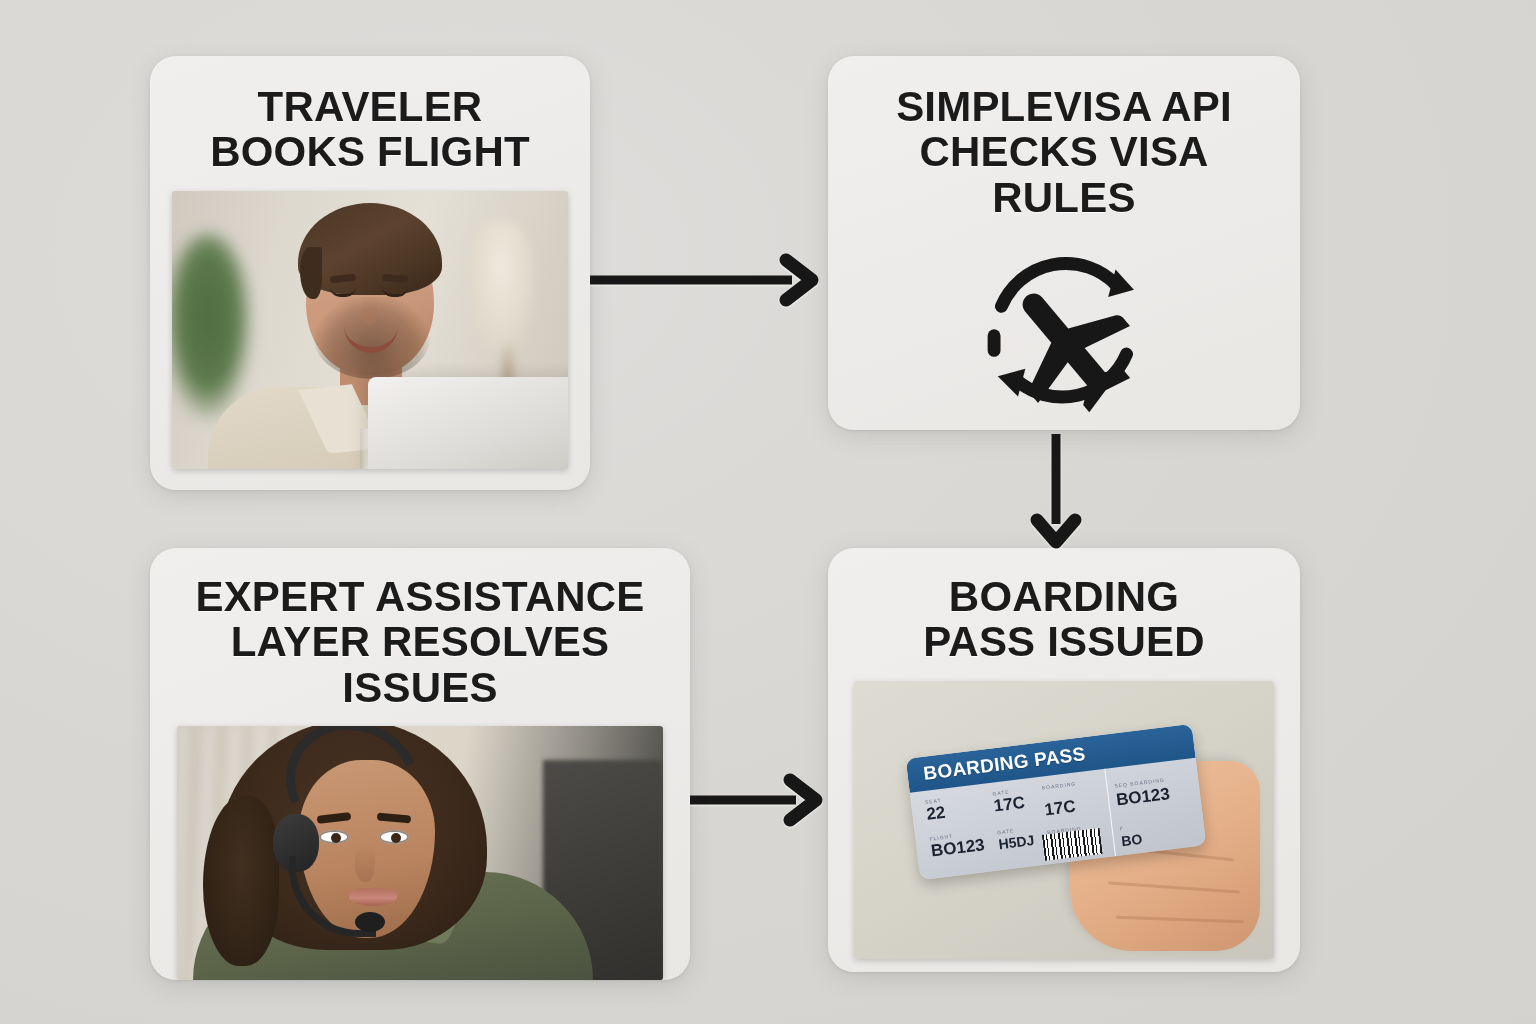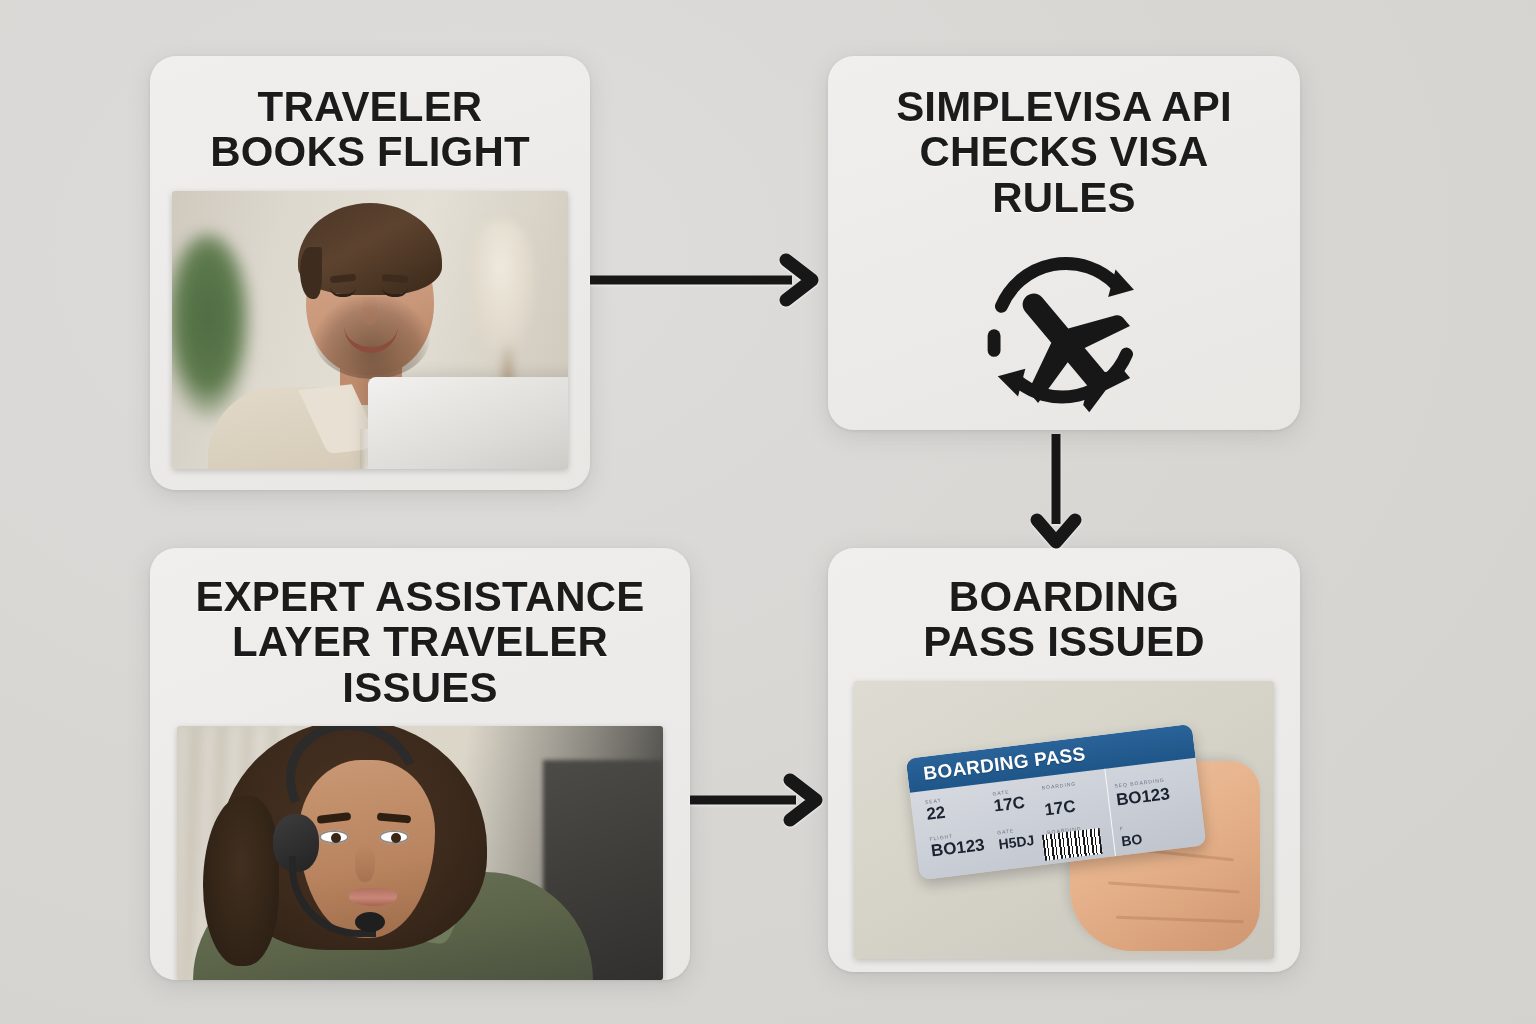--- a/index.html
+++ b/index.html
@@ -386,21 +386,21 @@
           <g fill="#171717" transform="translate(50,50) rotate(-40) translate(-50,-50)">
             <path d="M47 22 c3.4 0 6 2.6 6 6 l0 22 24 11 c1.6 .7 2.6 2.3 2.6 4 l0 5.5 -26.6 -6.6 0 17 8.5 6.2 0 5.1 -14.5 -3.4 -14.5 3.4 0 -5.1 8.5 -6.2 0 -17 -26.6 6.6 0 -5.5 c0 -1.7 1 -3.3 2.6 -4 l24 -11 0 -22 c0 -3.4 2.6 -6 6 -6 z"></path>
           </g>
         </svg>
       </span>
     </div>
   </div>
 
   <div class="card" id="card-expert">
     <div class="card-title">EXPERT ASSISTANCE
-LAYER TRAVELER ISSUES</div>
+LAYER RESOLVES ISSUES</div>
     <div class="photo-frame" id="photo-agent">
       <div class="scene s2-bg">
         <div class="s2-blur-curtain"></div>
         <div class="s2-monitor"></div>
         <div class="s2-shirt"></div>
         <div class="s2-neck"></div>
         <div class="s2-collar-l"></div>
         <div class="s2-collar-r"></div>
         <div class="s2-hair"></div>
         <div class="s2-face"></div>

